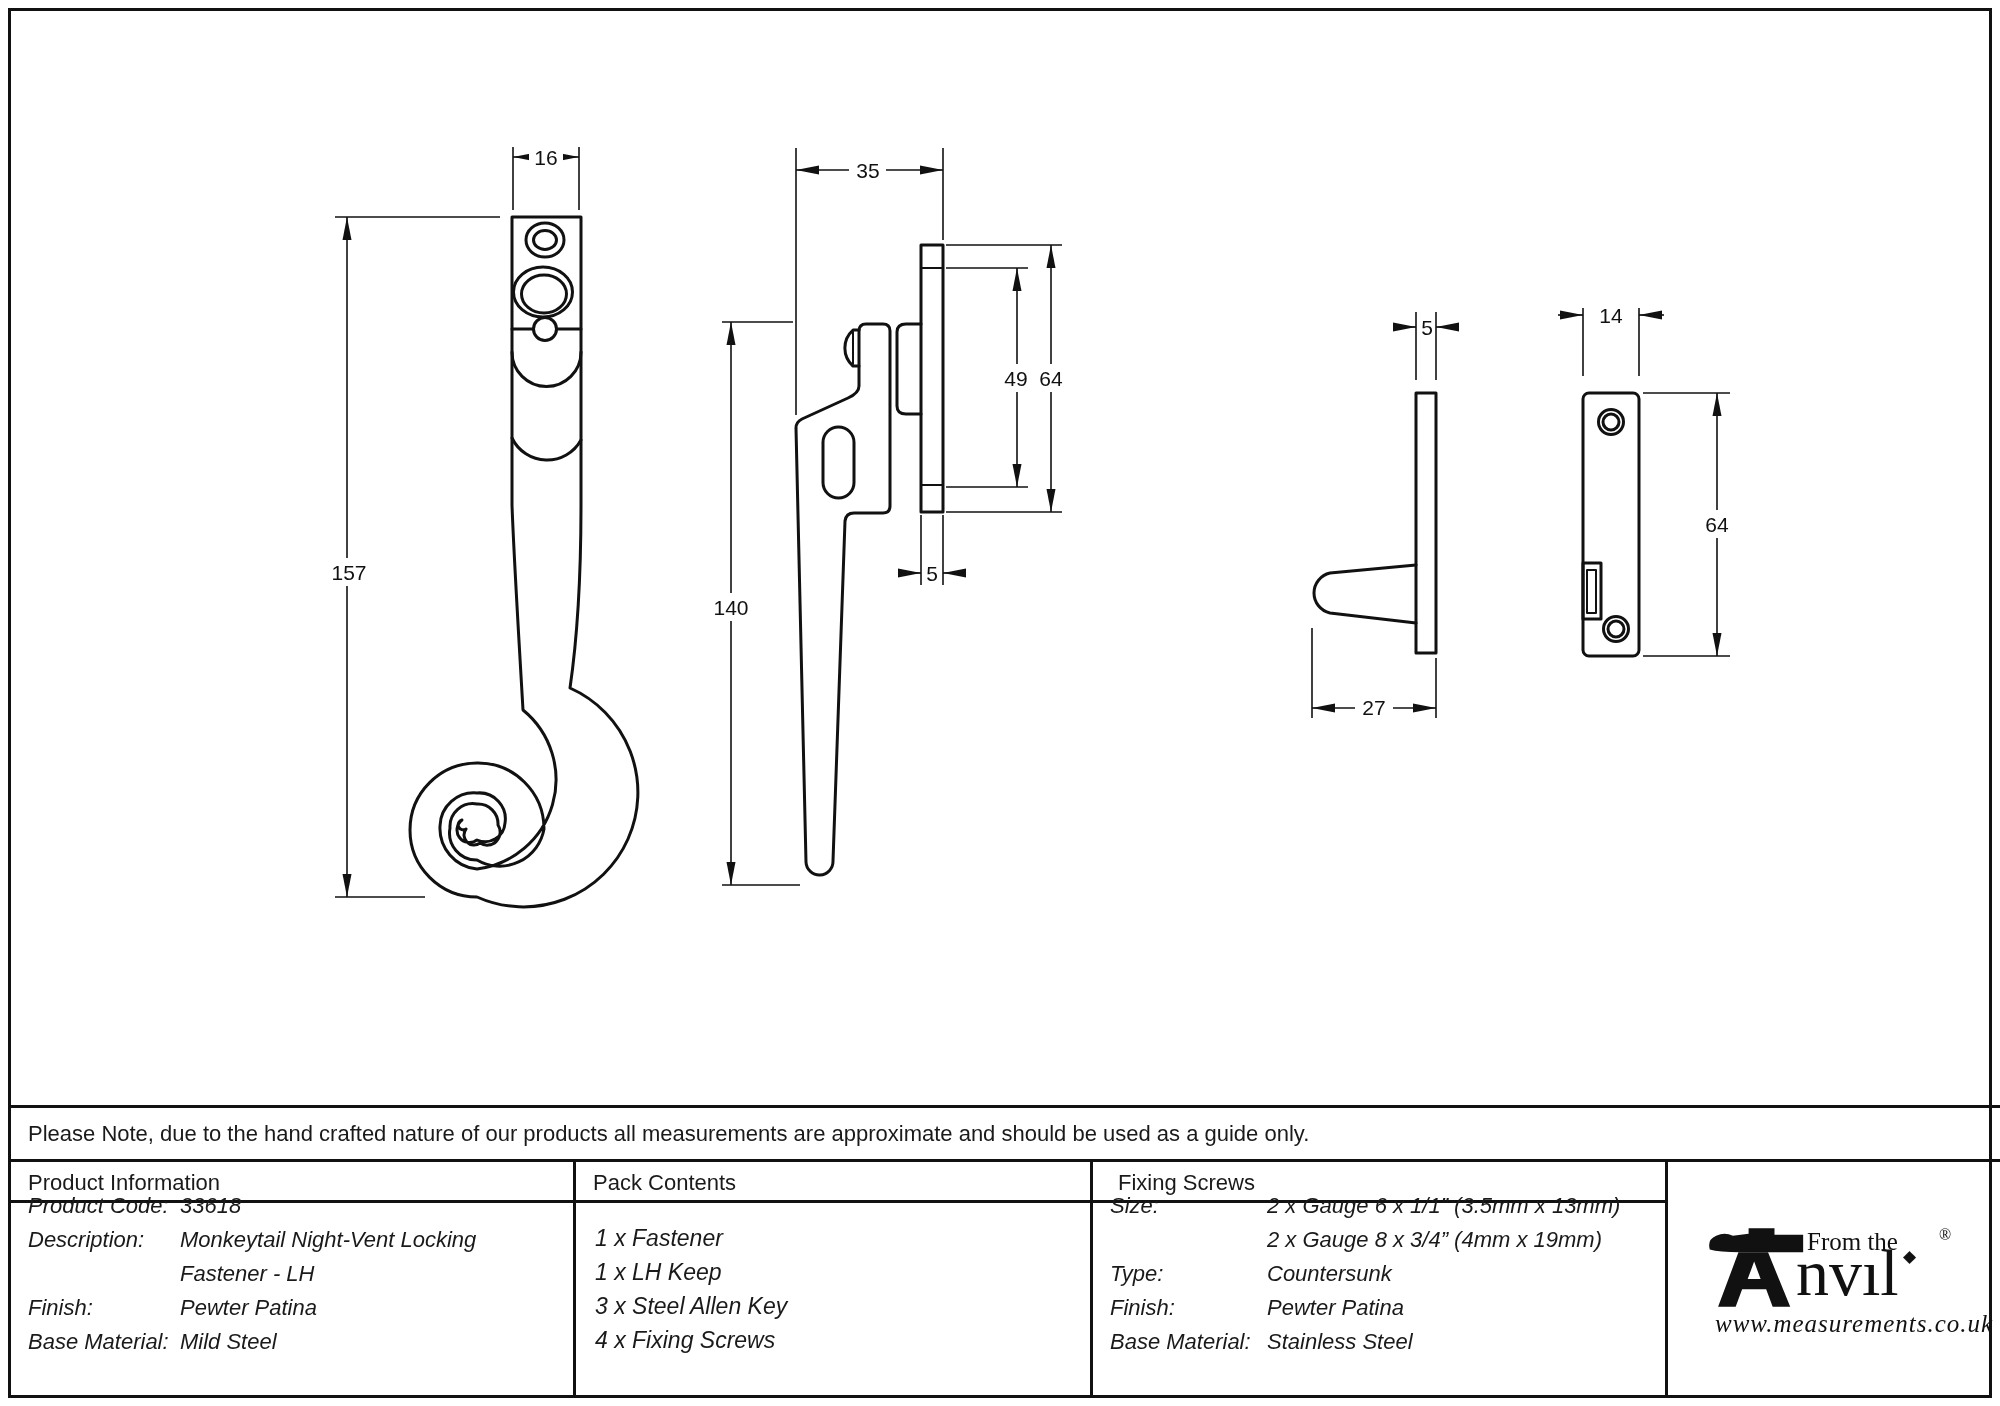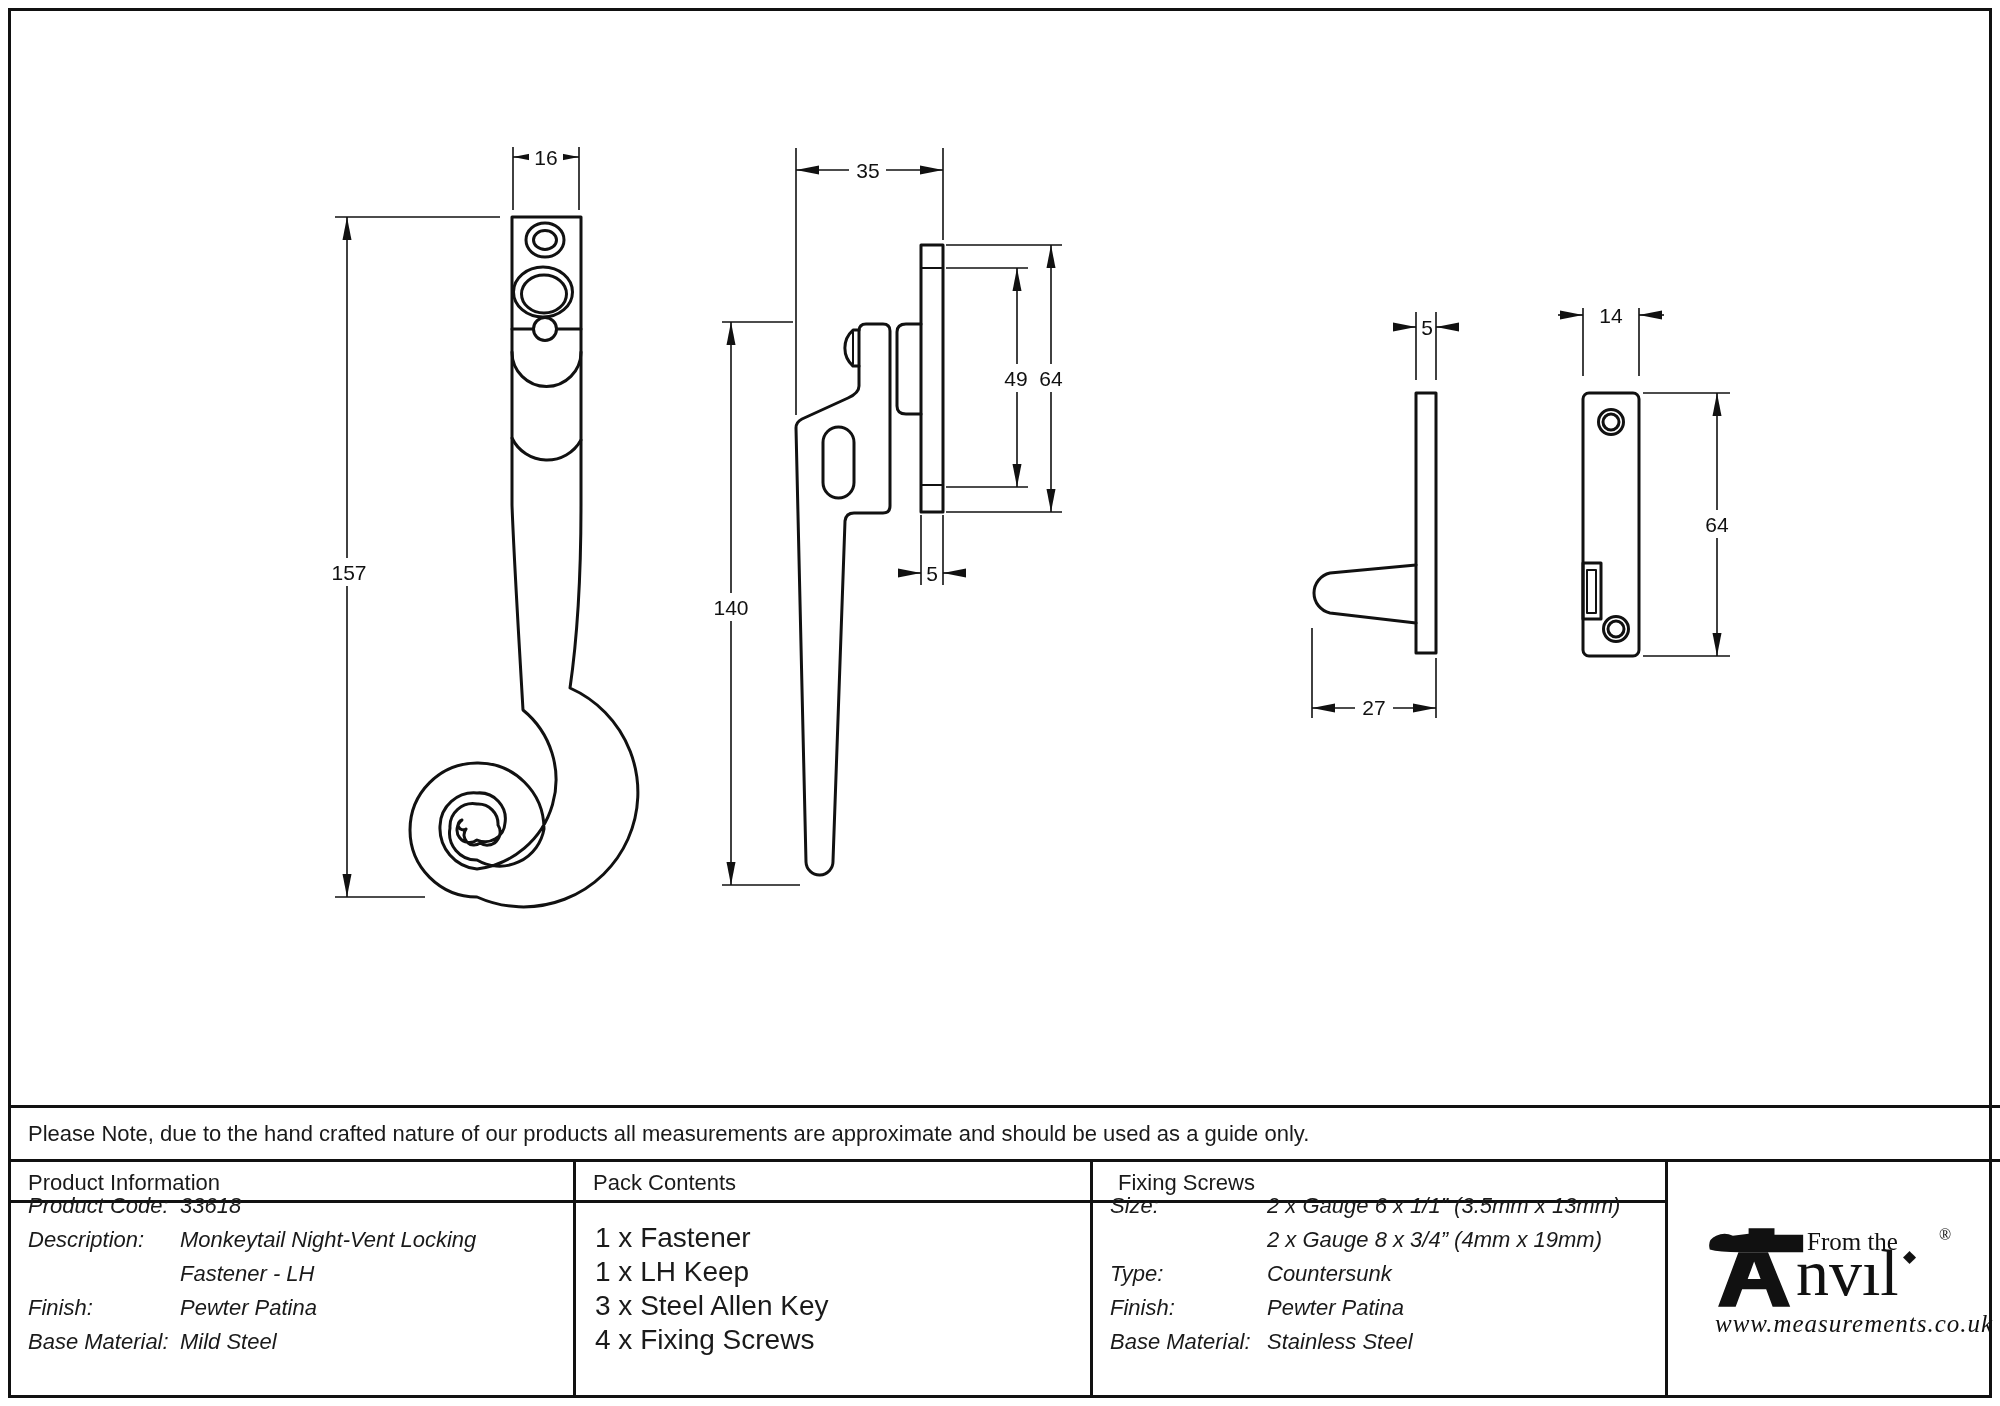--- a/index.html
+++ b/index.html
@@ -10,21 +10,21 @@
   svg.drawings{position:absolute;left:0;top:0;width:2000px;height:1406px;}
   .note-row{position:absolute;left:8px;top:1105px;width:1981px;height:51px;
         border-top:3px solid #111;border-bottom:3px solid #111;
         display:flex;align-items:center;font-size:22px;padding-left:20px;box-sizing:content-box;}
   .vdiv{position:absolute;top:1162px;height:236px;width:3px;background:#111;}
   .hdr-underline{position:absolute;left:8px;top:1200px;width:1659px;height:3px;background:#111;}
   .cell-header{position:absolute;top:1170px;font-size:22px;}
   .kv-grid{position:absolute;top:1193px;display:grid;grid-auto-rows:34px;font-size:22px;font-style:italic;}
   .kv-grid .lab{white-space:nowrap;}
   .kv-grid .val{white-space:nowrap;}
-  .list{position:absolute;top:1221px;font-size:28px;line-height:34px;}
+  .list{position:absolute;top:1221px;font-size:23px;line-height:34px;font-style:italic;}
   .logo{position:absolute;left:1667px;top:1162px;width:325px;height:252px;}
   .logo .tagline{position:absolute;left:140px;top:66px;font-family:"Liberation Serif",serif;
         font-size:25px;color:#111;}
   .logo .bigname{position:absolute;left:129px;top:78px;font-family:"Liberation Serif",serif;
         font-size:66px;line-height:1;color:#111;}
   .logo .idot{position:absolute;left:236px;top:84px;font-size:17px;color:#111;}
   .logo .reg{position:absolute;left:272px;top:64px;font-size:16px;font-family:"Liberation Serif",serif;color:#111;}
   .logo .url{position:absolute;left:48px;top:148px;font-family:"Liberation Serif",serif;
         font-style:italic;font-size:25px;letter-spacing:1px;color:#111;white-space:nowrap;}
   .anvil-icon{position:absolute;left:40px;top:62px;width:98px;height:88px;}

